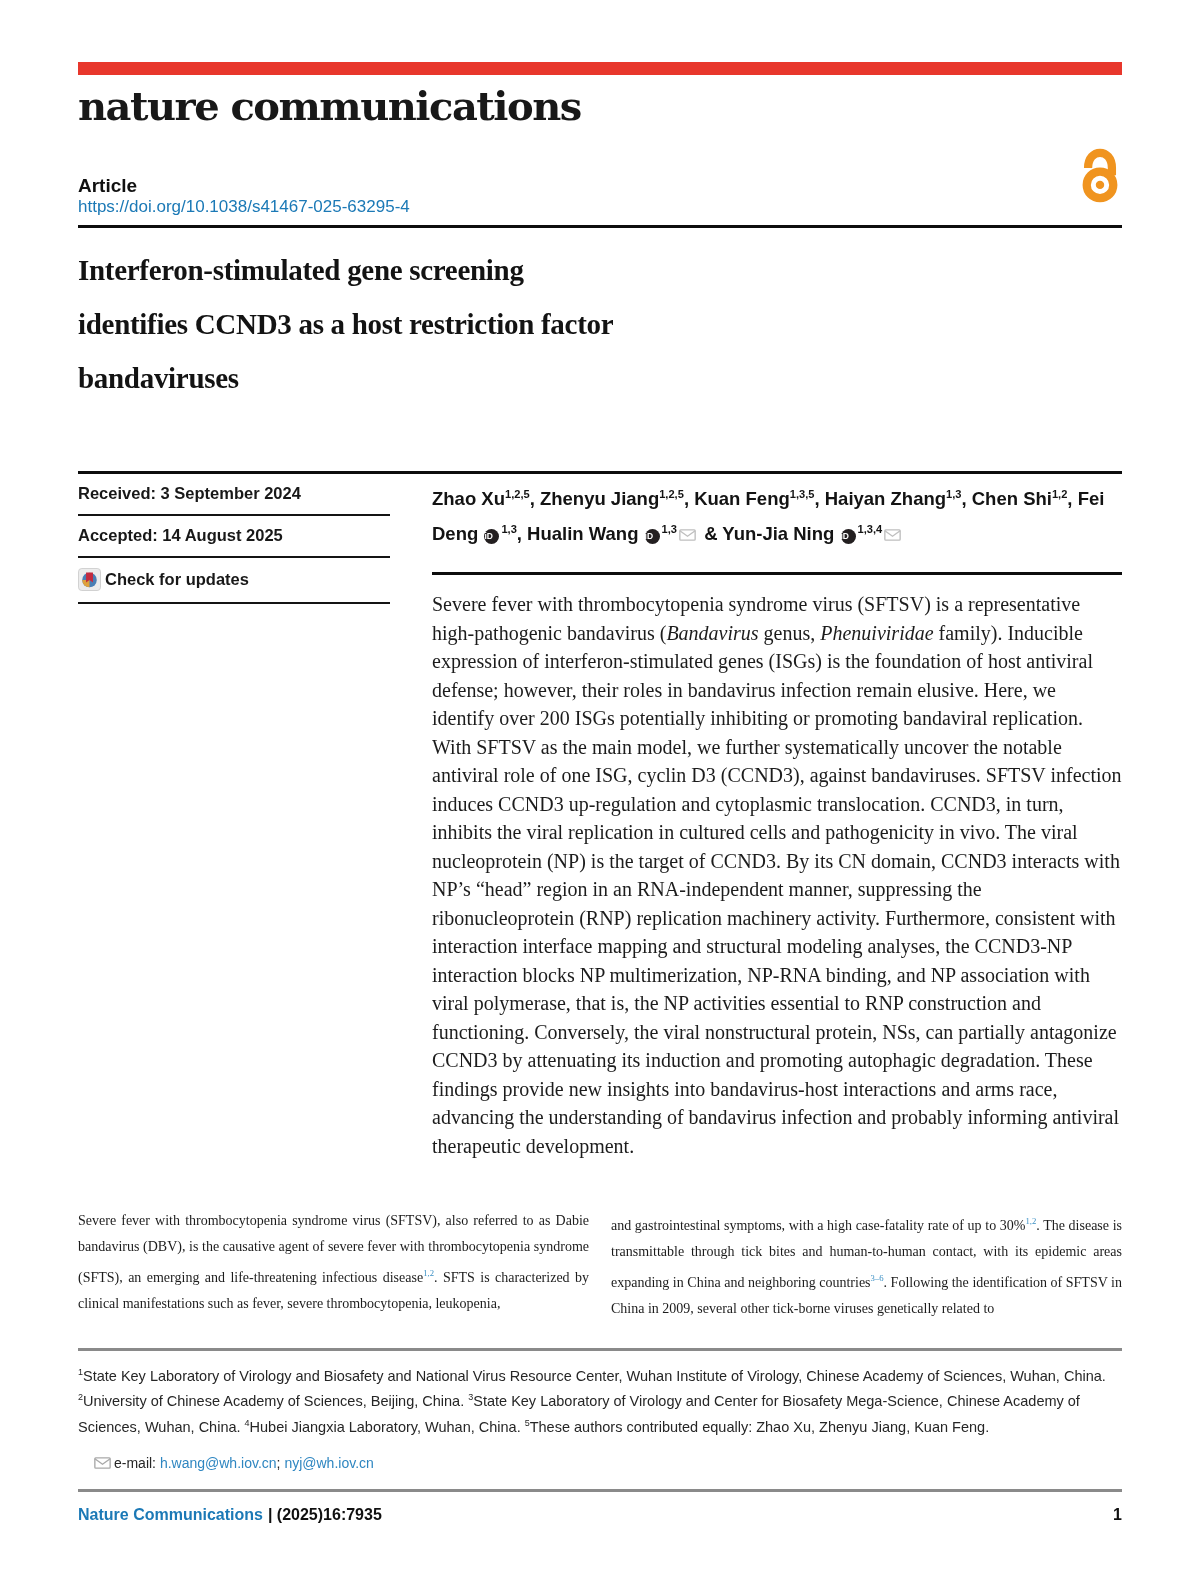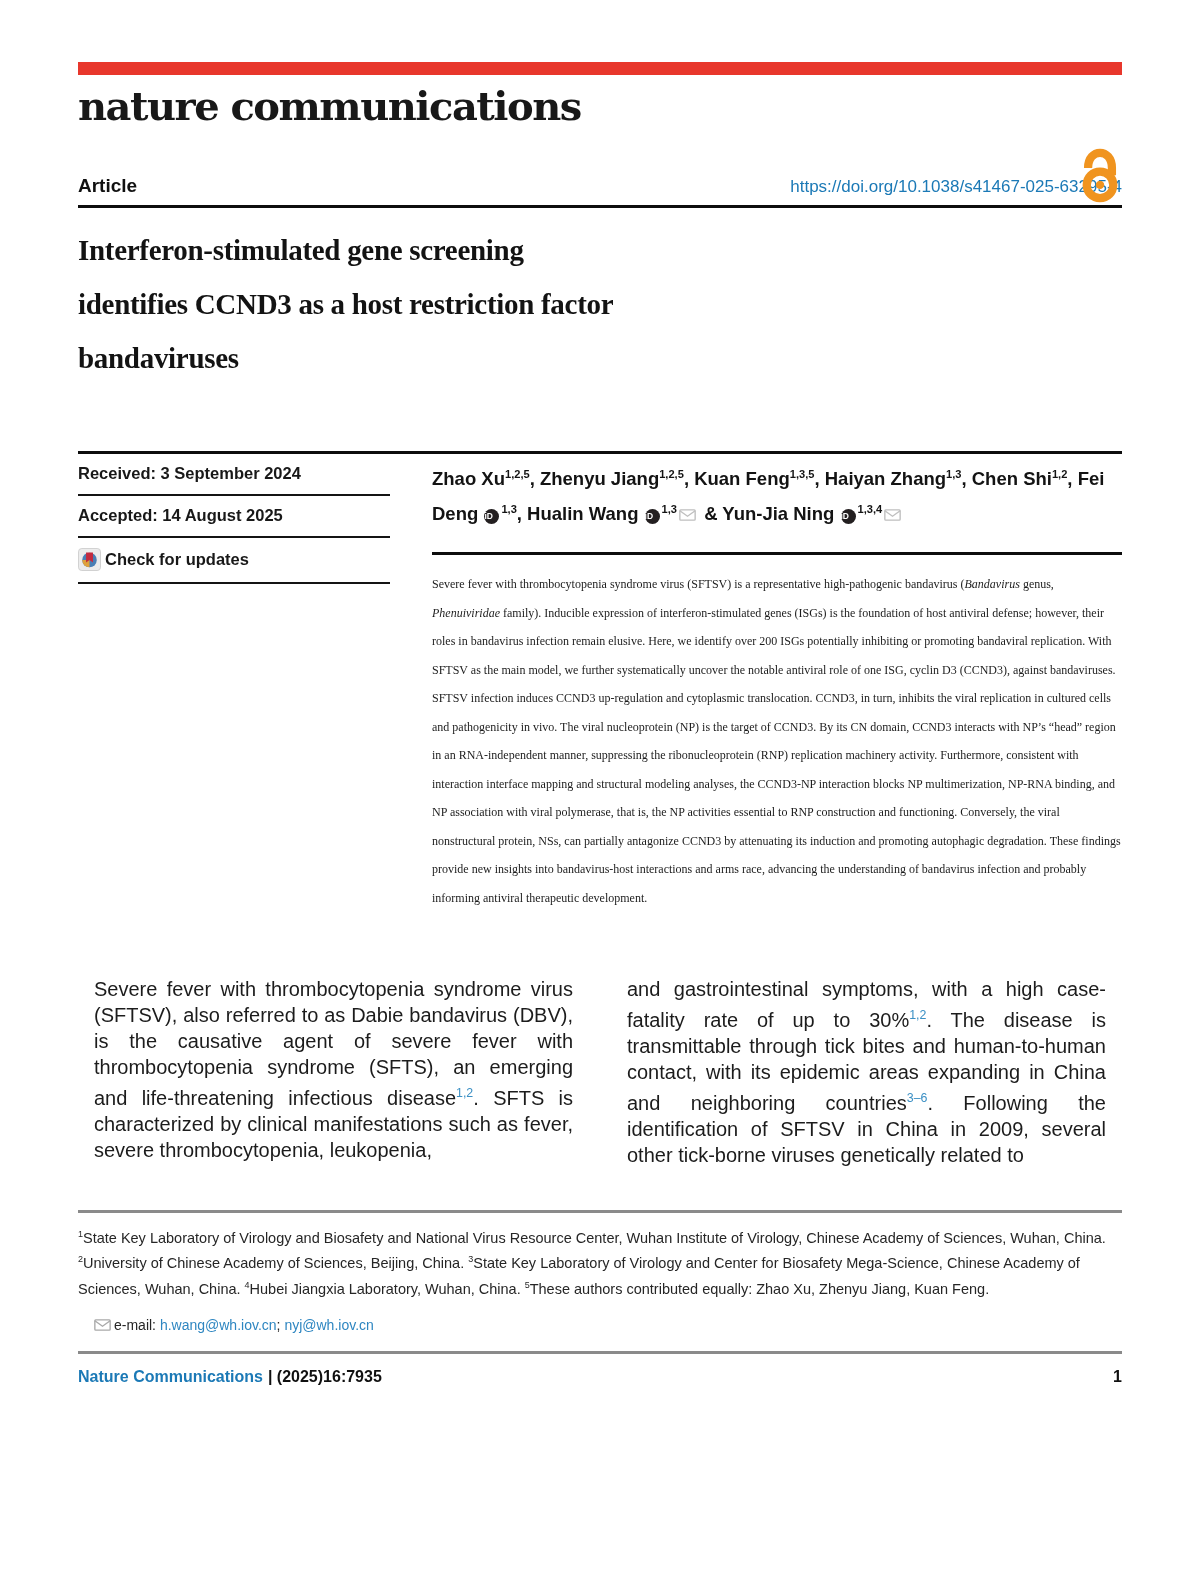--- a/index.html
+++ b/index.html
@@ -10,21 +10,21 @@
   }
   .page { padding: 0 78px; position: relative; width: 1200px; height: 1593px; }
 
   .rule-red { height: 13px; background: #e8372c; margin-top: 62px; }
   .logo {
     margin-top: 8px; font-family: "DejaVu Serif", serif; font-weight: 700;
     font-size: 40px; line-height: 46px; letter-spacing: -1.5px; color: #181818;
   }
   .oa-icon { position: absolute; right: 78px; top: 80px; }
 
-  .article-row { display: flex; justify-content: space-between; align-items: baseline; margin-top: 46px; }
+  .article-row { display: flex; justify-content: space-between; align-items: baseline; margin-top: 46px; flex-direction: column; }
   .article-label { font-size: 19px; font-weight: 700; color: #101010; }
   .doi { font-size: 17px; color: #1b79b6; text-decoration: none; }
 
   .rule-black { height: 3px; background: #0d0d0d; margin-top: 8px; }
   .title {
     margin: 15px 0 0; font-family: "Liberation Serif", serif; font-weight: 700;
     font-size: 29px; line-height: 54px; color: #131313; letter-spacing: -0.3px;
   }
   .main-rule { margin-top: 66px; }
 
@@ -32,34 +32,34 @@
   .sidebar { flex: 0 0 312px; width: 312px; }
   .side-row { border-bottom: 2.5px solid #141414; padding: 10px 2px 11px 0; font-size: 16.5px; color: #181818; }
   .side-row.sans { font-weight: 700; }
   .side-row.serif { font-family: "Liberation Serif", serif; font-weight: 400; font-size: 17px; }
   .check { display: flex; align-items: center; gap: 4px; font-weight: 700; cursor: pointer; }
 
   .rightcol { flex: 1; }
   .authors { margin: 5px 0 0; font-size: 18.5px; font-weight: 700; line-height: 30px; color: #131313; }
   .authors sup { font-size: 60%; }
   .abs-rule { margin-top: 23px; }
-  .abstract { margin: 15px 0 0; font-family: "Liberation Serif", serif; font-size: 12px; line-height: 28.5px; color: #1c1c1c; }
+  .abstract { margin: 15px 0 0; font-family: "Liberation Serif", serif; font-size: 20px; line-height: 28.5px; color: #1c1c1c; }
 
   .orcid-badge {
     display: inline-block; width: 15px; height: 15px; border-radius: 50%;
     background: #231f20; color: #fff; text-align: left;
     font: 700 8.5px/15px "Liberation Sans", sans-serif; vertical-align: 1px; margin: 0 2px 0 1px;
   }
   .env { color: #bfbfbf; margin: 0 3px 0 2px; }
   .env svg { vertical-align: -1px; }
 
   .intro { display: flex; gap: 22px; margin-top: 48px; }
   .intro .col {
-    flex: 1; margin: 16px; font-family: Liberation Sans, sans-serif;
-    font-size: 20px; line-height: 26px; text-align: justify; color: #1c1c1c;
+    flex: 1; margin: 0; font-family: Liberation Serif, serif;
+    font-size: 14px; line-height: 26px; text-align: justify; color: #1c1c1c;
   }
   sup.ref { color: #3a8fc4; font-size: 62%; text-decoration: none; }
 
   .rule-gray { height: 3px; background: #8a8a8a; margin-top: 26px; }
   .footnotes { margin: 10px 0 0; font-size: 14.5px; line-height: 22px; color: #262626; }
   .footnotes sup, .email-line sup { font-size: 62%; }
   .email-line { margin: 14px 0 0; font-size: 14px; line-height: 22px; color: #262626; padding-left: 16px; }
   .email-line .env { color: #a9a9a9; margin-left: 0; }
   a.lnk { color: #2e86c1; text-decoration: none; }
 

